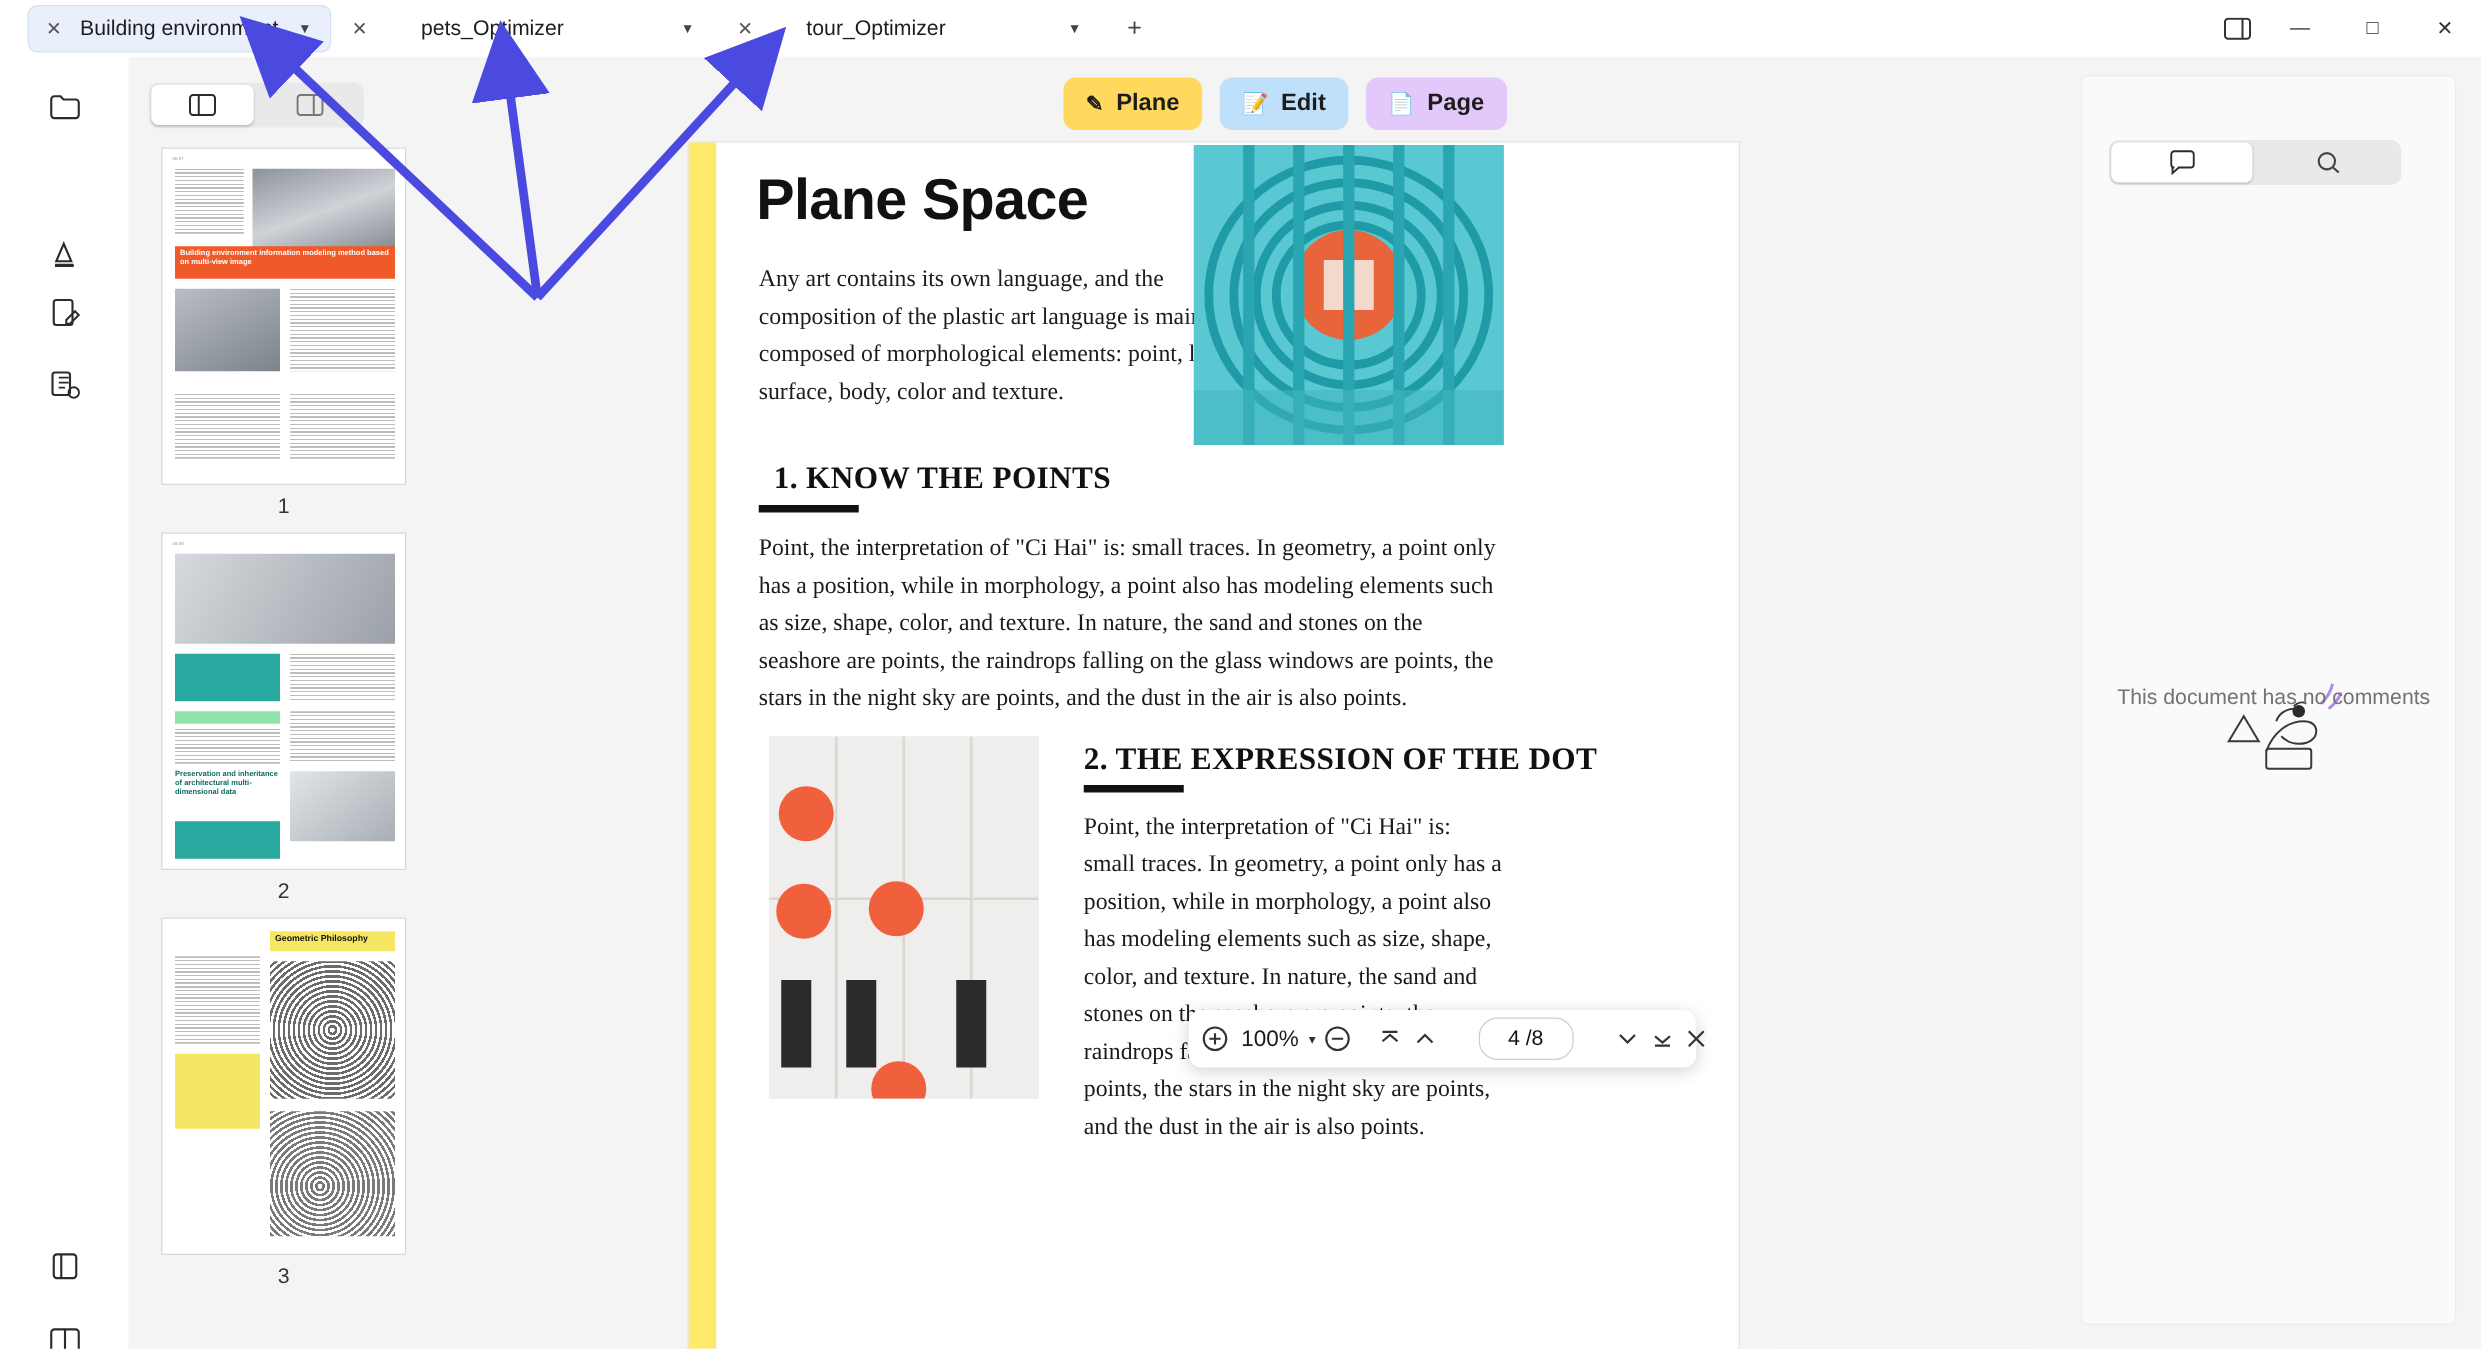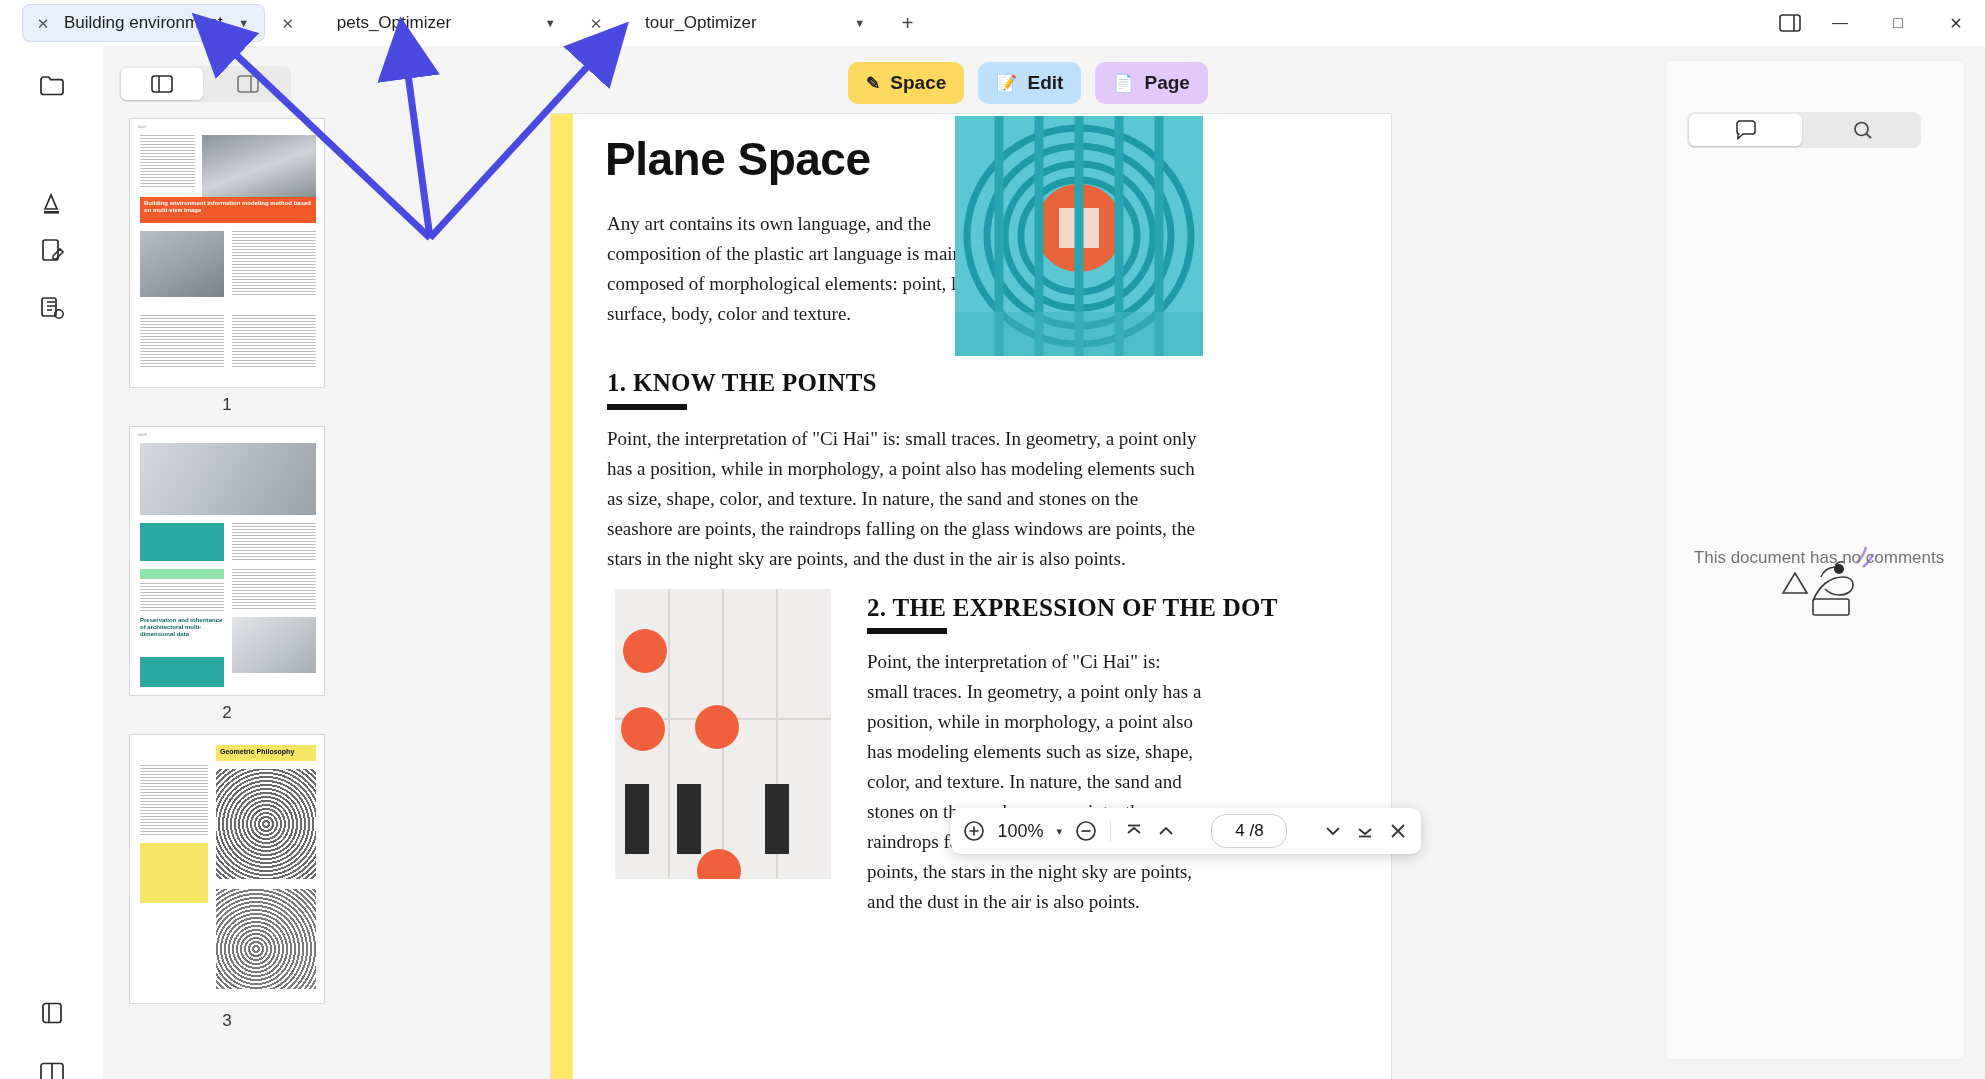--- a/index.html
+++ b/index.html
@@ -144,21 +144,21 @@
     position: absolute; font-size: 19px; line-height: 30px; color: #1a1a1a;
     font-family: "Liberation Serif", serif;
   }
   .doc-fig {
     position: absolute; left: 64px; top: 475px; width: 216px; height: 290px;
     background: #efefef; overflow: hidden;
   }
 
   
   .floatbar {
-    position: absolute; left: 548px; top: 762px; width: 470px; height: 46px;
+    position: absolute; left: 548px; top: 762px; width: 406px; height: 46px;
     background: #ffffff; border-radius: 10px; box-shadow: 0 3px 14px rgba(0,0,0,.18);
     display: flex; align-items: center; padding: 0 10px; gap: 6px; z-index: 8;
   }
   .fb-btn {
     width: 34px; height: 34px; display: flex; align-items: center; justify-content: center;
     color: #333; font-size: 18px; border-radius: 6px;
   }
   .fb-zoom { font-size: 18px; color: #1b1b1b; padding: 0 4px; min-width: 52px; text-align: center; }
   .fb-caret { font-size: 11px; color: #333; width: 20px; display: flex; align-items: center; justify-content: center; }
   .fb-pagebox {
@@ -345,21 +345,21 @@
         </div>
 
       </div>
     </div>
 
     <div class="docarea">
 
       <div class="mode-bar">
         <div class="mode-btn mode-markup">
           <span class="mode-ico">✎</span>
-          <span>Space</span>
+          <span>Plane</span>
         </div>
         <div class="mode-btn mode-edit">
           <span class="mode-ico">📝</span>
           <span>Edit</span>
         </div>
         <div class="mode-btn mode-page">
           <span class="mode-ico">📄</span>
           <span>Page</span>
         </div>
       </div>
@@ -386,21 +386,21 @@
               <line x1="44" y1="0" x2="44" y2="240"></line>
               <line x1="84" y1="0" x2="84" y2="240"></line>
               <line x1="124" y1="0" x2="124" y2="240"></line>
               <line x1="164" y1="0" x2="164" y2="240"></line>
               <line x1="204" y1="0" x2="204" y2="240"></line>
             </g>
             <rect x="0" y="196" width="248" height="44" fill="#3fb6c0" opacity=".55"></rect>
           </svg>
         </div>
 
-        <div class="doc-h2" style="left:56px; top:255px;">1. KNOW THE POINTS</div>
+        <div class="doc-h2" style="left:68px; top:255px;">1. KNOW THE POINTS</div>
         <div class="doc-rule" style="left:56px; top:290px; width:80px;"></div>
         <div class="doc-p" style="left:56px; top:310px; width:600px;">Point, the interpretation of "Ci Hai" is: small traces. In geometry, a point only has a position, while in morphology, a point also has modeling elements such as size, shape, color, and texture. In nature, the sand and stones on the seashore are points, the raindrops falling on the glass windows are points, the stars in the night sky are points, and the dust in the air is also points.</div>
 
         <div class="doc-fig">
           <svg width="216" height="290" viewBox="0 0 216 290">
             <rect width="216" height="290" fill="#efeeec"></rect>
             <g stroke="#d9d7d3" stroke-width="2" fill="none">
               <line x1="54" y1="0" x2="54" y2="290"></line>
               <line x1="108" y1="0" x2="108" y2="290"></line>
               <line x1="162" y1="0" x2="162" y2="290"></line>

